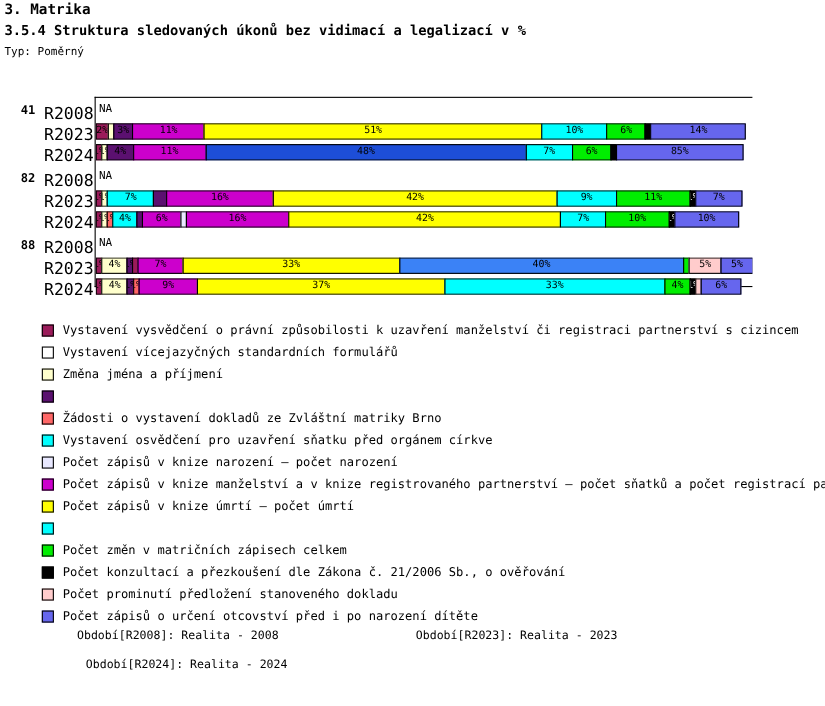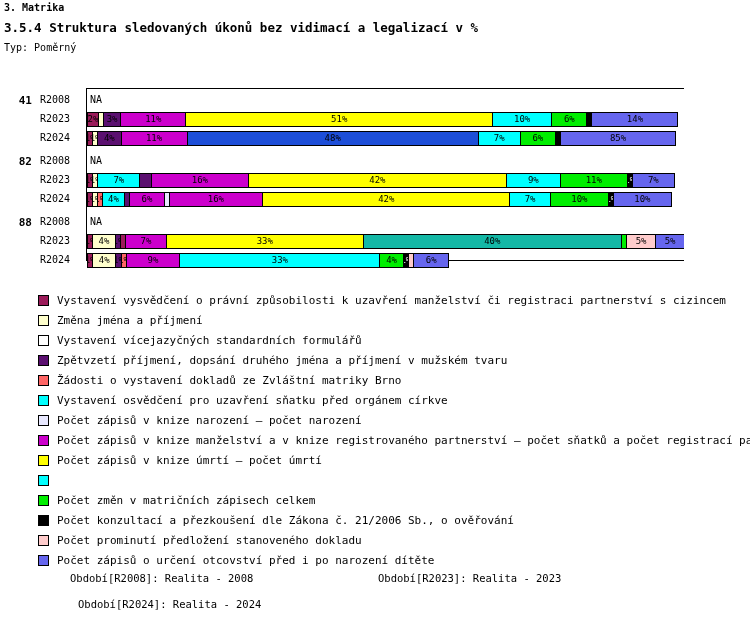--- a/index.html
+++ b/index.html
@@ -6,29 +6,29 @@
   body{
     width:750px;height:642px;
     background:#ffffff;
     font-family:"DejaVu Sans Mono","Liberation Mono",monospace;
     font-size:11px;
     color:#000000;
     position:relative;
     overflow:hidden;
   }
   .hdr{position:absolute;left:4px;font-weight:bold;white-space:nowrap;}
-  #h1{top:2px;font-size:10px;}
+  #h1{top:2px;font-size:13px;}
   #h2{top:20px;font-size:12.5px;}
   #sub{position:absolute;left:4px;top:42px;font-size:10px;font-weight:normal;}
   .axis-top{position:absolute;left:86px;top:88px;width:598px;height:1px;background:#000;}
   .axis-left{position:absolute;left:86px;top:88px;width:1px;height:173px;background:#000;}
   .axis-bottom{position:absolute;left:86px;top:260px;width:598px;height:1px;background:#000;}
 
   .grp-label{position:absolute;font-weight:bold;font-size:11px;text-align:right;width:26px;}
-  .row-label{position:absolute;font-size:10px;width:48px;text-align:left;}
+  .row-label{position:absolute;font-size:15px;width:48px;text-align:left;}
 
   .bar{position:absolute;height:15px;display:flex;overflow:hidden;}
   .seg{height:15px;box-sizing:border-box;border:1px solid #000;margin-right:-1px;
        display:flex;align-items:center;justify-content:center;
        font-size:9px;line-height:1;color:#000;overflow:hidden;white-space:nowrap;}
   .na{position:absolute;font-size:10px;}
 
   
   #legend{position:absolute;left:38px;top:290px;width:700px;}
   .leg-row{display:flex;align-items:center;height:20px;}
@@ -113,56 +113,56 @@
     <div class="row-label" style="left: 40px; top: 216px;">R2008</div>
     <div class="na" style="left: 90px; top: 216px;">NA</div>
     <div class="row-label" style="left: 40px; top: 235px;">R2023</div>
     <div class="bar" style="left: 87px; top: 234px; width: 597px;">
       <div class="seg" style="width: 6.09184px; background: rgb(155, 27, 90);">1%</div>
       <div class="seg" style="width: 24.3673px; background: rgb(255, 255, 204);">4%</div>
       <div class="seg" style="width: 6.09184px; background: rgb(91, 16, 112);">1%</div>
       <div class="seg" style="width: 6.09184px; background: rgb(155, 27, 90);"></div>
       <div class="seg" style="width: 42.6429px; background: rgb(204, 0, 204);">7%</div>
       <div class="seg" style="width: 201.031px; background: rgb(255, 255, 0);">33%</div>
-      <div class="seg" style="width: 264px; background: #14b8a6;">40%</div>
+      <div class="seg" style="width: 264px; background: #3b82f6;">40%</div>
       <div class="seg" style="width: 6.09184px; background: rgb(0, 238, 0);"></div>
       <div class="seg" style="width: 30.4592px; background: rgb(255, 204, 204);">5%</div>
       <div class="seg" style="width: 30.4592px; background: rgb(102, 102, 238);">5%</div>
     </div>
     <div class="row-label" style="left: 40px; top: 254px;">R2024</div>
     <div class="bar" style="left: 87px; top: 253px; width: 597px;">
       <div class="seg" style="width: 6.09184px; background: rgb(155, 27, 90);">1%</div>
       <div class="seg" style="width: 24.3673px; background: rgb(255, 255, 204);">4%</div>
       <div class="seg" style="width: 6.09184px; background: rgb(91, 16, 112);">1%</div>
       <div class="seg" style="width: 6.09184px; background: rgb(255, 102, 102);">1%</div>
       <div class="seg" style="width: 54.8265px; background: rgb(204, 0, 204);">9%</div>
+      <div class="seg" style="width: 225.398px; background: rgb(255, 255, 0);">37%</div>
       <div class="seg" style="width: 201.031px; background: rgb(0, 255, 255);">33%</div>
       <div class="seg" style="width: 24.3673px; background: rgb(0, 238, 0);">4%</div>
       <div class="seg" style="width: 6.09184px; background: rgb(0, 0, 0); color: rgb(255, 255, 255);">1%</div>
       <div class="seg" style="width: 6.09184px; background: rgb(255, 204, 204);"></div>
       <div class="seg" style="width: 36.551px; background: rgb(102, 102, 238);">6%</div>
     </div>
   </div>
 
 <div id="legend">
     <div class="leg-row">
       <span class="swatch" style="background: rgb(155, 27, 90);"></span>
       <span class="leg-text">Vystavení vysvědčení o právní způsobilosti k uzavření manželství či registraci partnerství s cizincem</span>
     </div>
     <div class="leg-row">
+      <span class="swatch" style="background: rgb(255, 255, 255);"></span>
+      <span class="leg-text">Vystavení vícejazyčných standardních formulářů</span>
+    </div>
+    <div class="leg-row">
       <span class="swatch" style="background: rgb(255, 255, 204);"></span>
       <span class="leg-text">Změna jména a příjmení</span>
     </div>
     <div class="leg-row">
-      <span class="swatch" style="background: rgb(255, 255, 255);"></span>
-      <span class="leg-text">Vystavení vícejazyčných standardních formulářů</span>
-    </div>
-    <div class="leg-row">
       <span class="swatch" style="background: rgb(91, 16, 112);"></span>
-      <span class="leg-text">Zpětvzetí příjmení, dopsání druhého jména a příjmení v mužském tvaru</span>
     </div>
     <div class="leg-row">
       <span class="swatch" style="background: rgb(255, 102, 102);"></span>
       <span class="leg-text">Žádosti o vystavení dokladů ze Zvláštní matriky Brno</span>
     </div>
     <div class="leg-row">
       <span class="swatch" style="background: rgb(0, 255, 255);"></span>
       <span class="leg-text">Vystavení osvědčení pro uzavření sňatku před orgánem církve</span>
     </div>
     <div class="leg-row">

